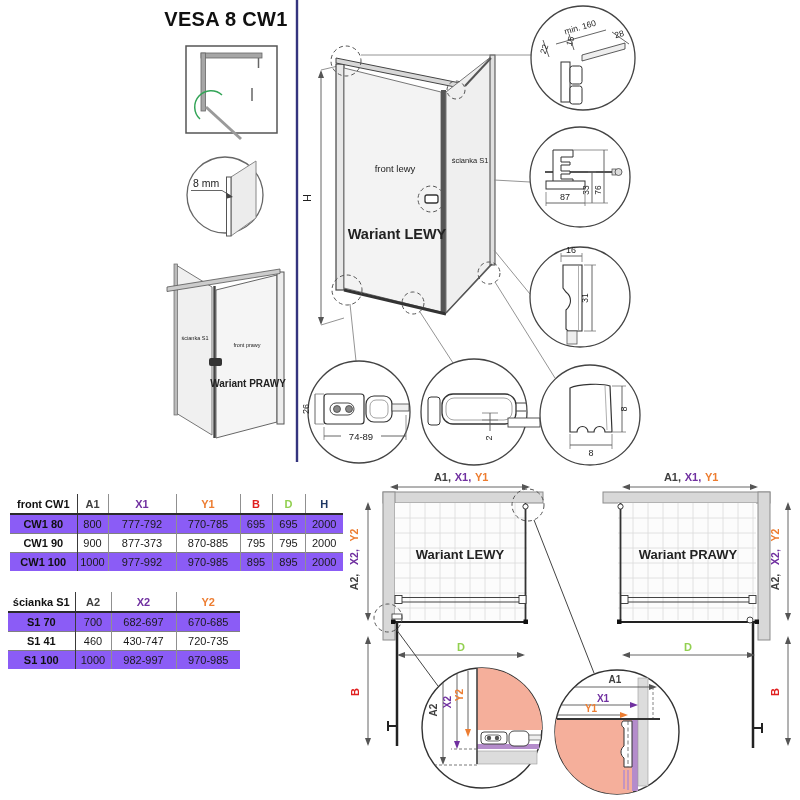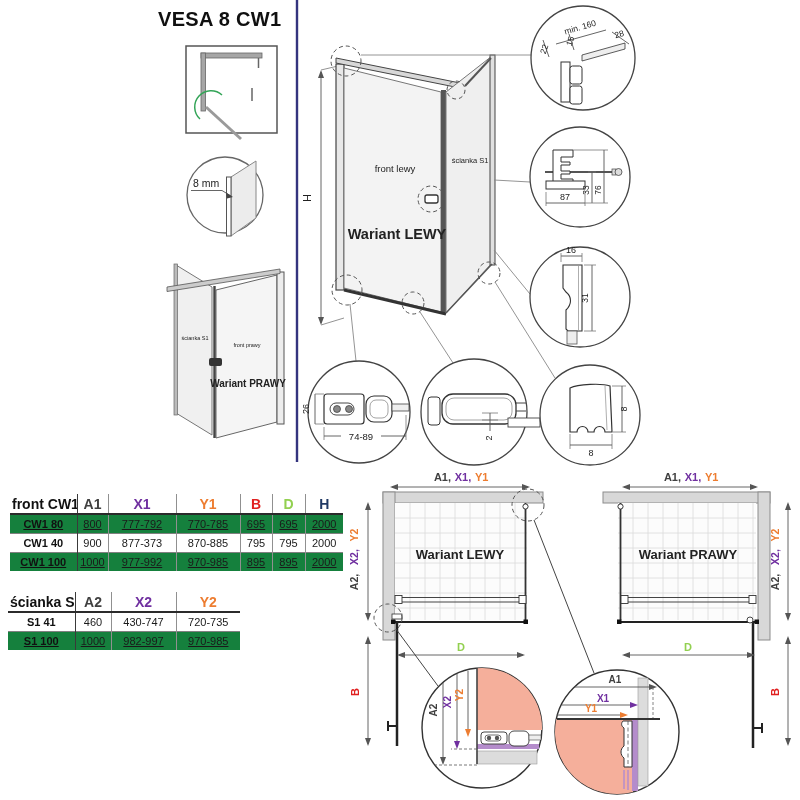--- a/index.html
+++ b/index.html
@@ -1,32 +1,32 @@
 <!DOCTYPE html>
 <html><head>
 <meta charset="utf-8">
 <style>
   html,body{margin:0;padding:0;background:#fff;}
   body{width:800px;height:800px;position:relative;font-family:"Liberation Sans",sans-serif;overflow:hidden;}
   .abs{position:absolute;}
-  #title{left:158px;top:8px;width:136px;text-align:left;font-size:20px;font-weight:bold;color:#101010;letter-spacing:.3px;}
+  #title{left:158px;top:8px;width:136px;text-align:center;font-size:20px;font-weight:bold;color:#101010;letter-spacing:.3px;}
   svg{position:absolute;overflow:visible;}
   svg text{font-family:"Liberation Sans",sans-serif;fill:#222;}
   .thin{stroke:#777;stroke-width:.8;fill:none;}
   .dim{stroke:#555;stroke-width:.9;fill:none;}
   .dsh{stroke:#555;stroke-width:1;fill:none;stroke-dasharray:4 3;}
   .c-a{fill:#404040;} .c-x{fill:#7030A0;} .c-y{fill:#ED7D31;}
   .c-b{fill:#E02020;} .c-d{fill:#92D050;}
   .tbl{position:absolute;border-collapse:collapse;table-layout:fixed;font-size:11px;color:#1a1a1a;}
   .tbl th,.tbl td{height:18px;padding:0 2px;text-align:center;border-right:1px solid #909090;white-space:nowrap;overflow:hidden;}
-  .tbl th{border-bottom:2.4px solid #2b2b2b;font-weight:bold;font-size:14px;background:#fff;height:19px;}
+  .tbl th{border-bottom:2.4px solid #2b2b2b;font-weight:bold;font-size:11px;background:#fff;height:19px;}
   .tbl td{border-top:1px solid #808080;}
   .tbl tr td:last-child,.tbl tr th:last-child{border-right:none;}
   .tbl th:first-child,.tbl td:first-child{border-right:1.6px solid #3a3a3a;font-weight:bold;color:#111;}
-  .tbl tr.shade td{background:#15803d;text-decoration:underline;}
+  .tbl tr.shade td{background:#8b5cf6;}
   #t1{left:10px;top:494px;width:333px;}
   #t2{left:8px;top:592px;width:232px;}
 </style>
 </head>
 <body>
 
 <div class="abs" id="title">VESA 8 CW1</div>
 
 <svg width="800" height="468" viewBox="0 0 800 468" style="left:0;top:0">
 
@@ -227,21 +227,21 @@
   <tr class="shade">
     <td>CW1 80</td>
     <td>800</td>
     <td>777-792</td>
     <td>770-785</td>
     <td>695</td>
     <td>695</td>
     <td>2000</td>
   </tr>
   <tr>
-    <td>CW1 40</td>
+    <td>CW1 90</td>
     <td>900</td>
     <td>877-373</td>
     <td>870-885</td>
     <td>795</td>
     <td>795</td>
     <td>2000</td>
   </tr>
   <tr class="shade">
     <td>CW1 100</td>
     <td>1000</td>
@@ -260,20 +260,26 @@
       <col style="width:36px">
       <col style="width:65px">
       <col style="width:64px">
     </colgroup>
   <tbody>
       <tr>
     <th style="color:#111">ścianka S1</th>
     <th style="color:#404040">A2</th>
     <th style="color:#7030A0">X2</th>
     <th style="color:#ED7D31">Y2</th>
+  </tr>
+  <tr class="shade">
+    <td>S1 70</td>
+    <td>700</td>
+    <td>682-697</td>
+    <td>670-685</td>
   </tr>
   <tr>
     <td>S1 41</td>
     <td>460</td>
     <td>430-747</td>
     <td>720-735</td>
   </tr>
   <tr class="shade">
     <td>S1 100</td>
     <td>1000</td>

